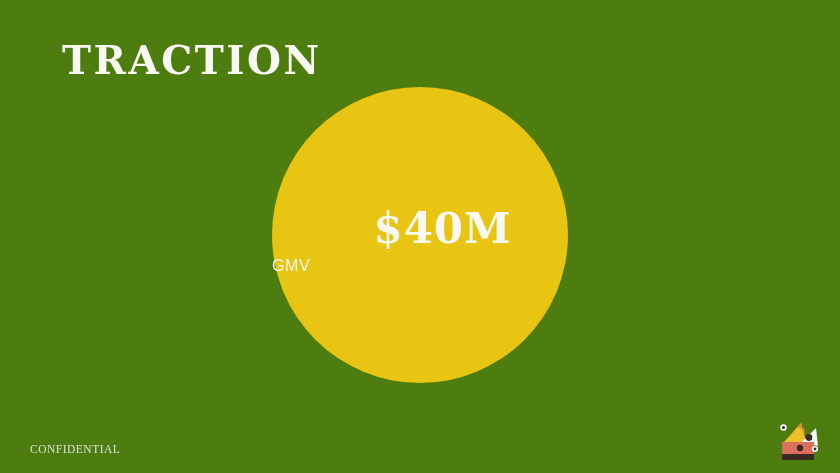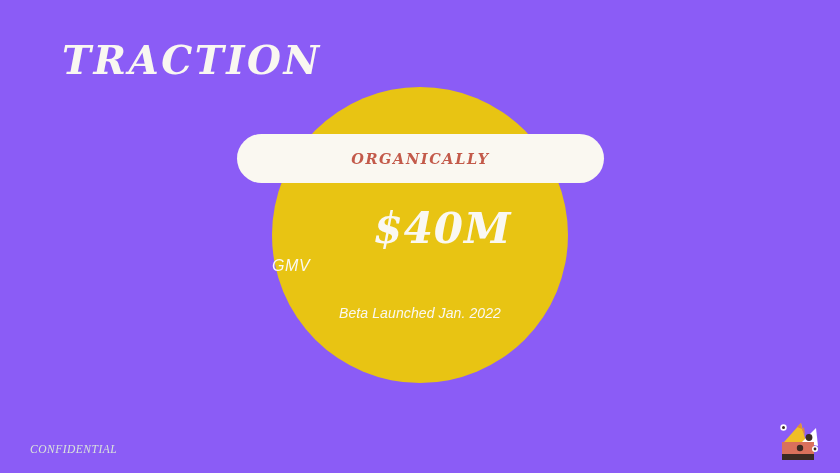--- a/index.html
+++ b/index.html
@@ -10,23 +10,22 @@
     width: 840px;
     height: 473px;
     overflow: hidden;
     font-family: "Liberation Sans", sans-serif;
   }
 
   #slide {
     position: relative;
     width: 840px;
     height: 473px;
-    background: #8b5cf6;
+    background: #4d7c0f;
     overflow: hidden;
-    font-style: italic;
   }
 
   
   #slide-title {
     position: absolute;
     left: 62px;
     top: 38px;
     font-family: "DejaVu Serif", "Liberation Serif", serif;
     font-weight: 700;
     font-size: 39px;
@@ -146,25 +145,21 @@
 <div id="slide">
 
   <div id="slide-title">TRACTION</div>
 
   <div id="stat-circle"></div>
 
   <div id="stat-value">$40M</div>
 
   <div id="stat-label">GMV</div>
 
-  <div id="stat-note">Beta Launched Jan. 2022</div>
 
-  <div id="pill-banner">
-    <span id="pill-label">ORGANICALLY</span>
-  </div>
 
   <div id="confidential">CONFIDENTIAL</div>
 
   <div id="brand-logo">
     <svg width="44" height="46" viewBox="0 0 44 46" xmlns="http://www.w3.org/2000/svg">
 
       <circle cx="7.5" cy="7.5" r="3.2" fill="#FFFFFF"></circle>
       <circle cx="7.5" cy="7.5" r="1.5" fill="#3B2A23"></circle>
 
       <path d="M8 22 L25 3 L30 22 Z" fill="#F0BE27"></path>

